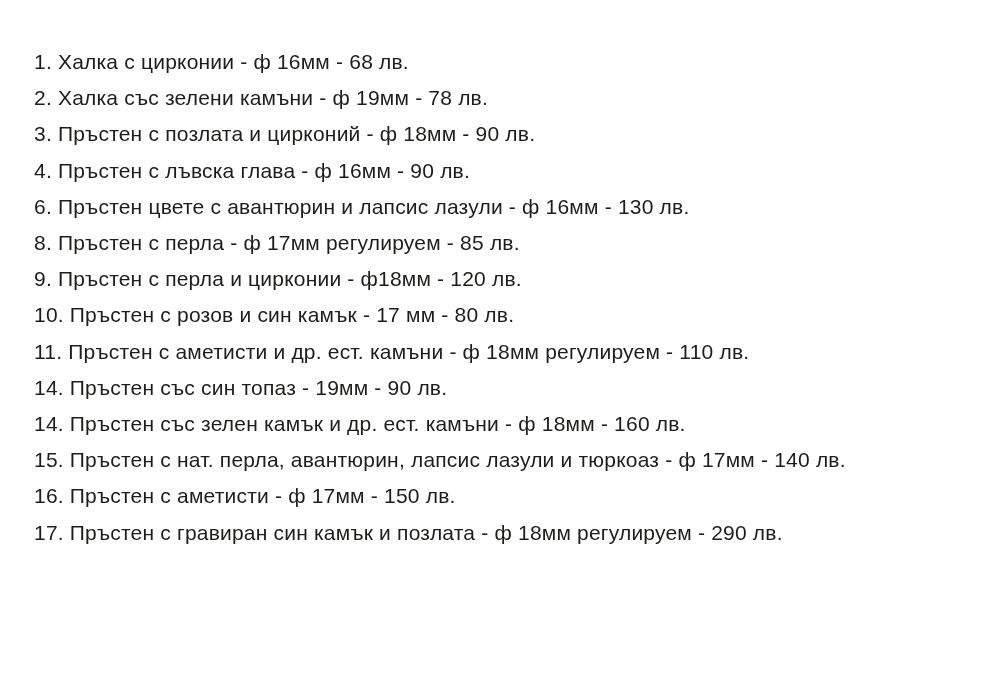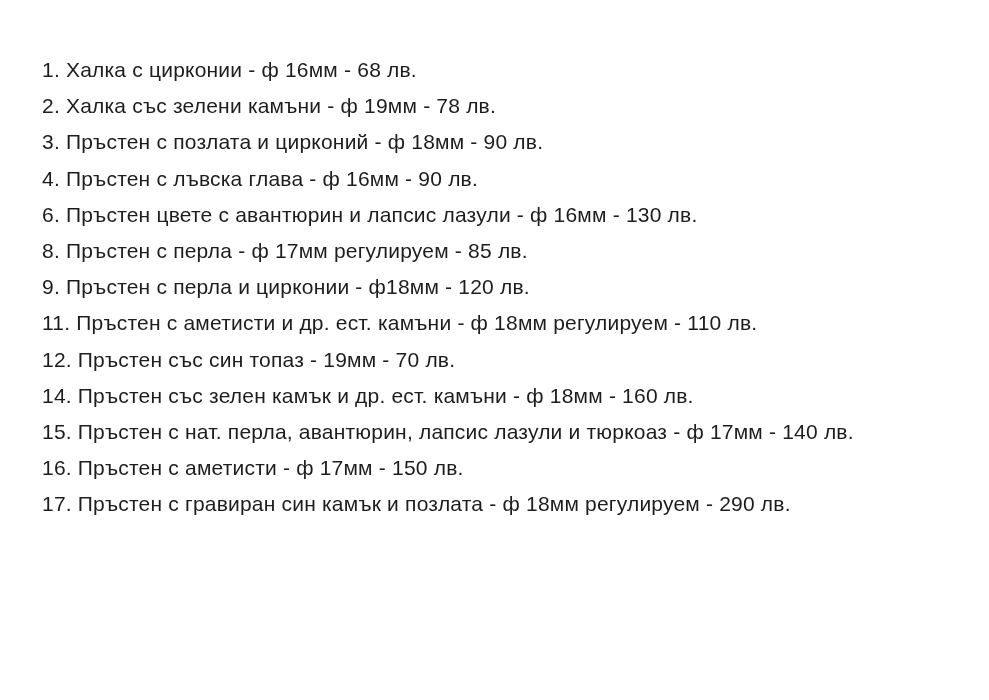--- a/index.html
+++ b/index.html
@@ -15,21 +15,21 @@
   }
   .document {
     box-sizing: border-box;
     width: 989px;
     height: 700px;
     padding: 44px 20px 0 34px;
     background: #ffffff;
   }
   .price-list {
     list-style: none;
-    margin: 8px;
+    margin: 0;
     padding: 0;
   }
   .price-list .line {
     font-size: 21px;
     line-height: 36.2px;
     color: #1d1d1b;
     letter-spacing: 0.2px;
     white-space: nowrap;
   }
 </style>
@@ -38,20 +38,21 @@
 
 <div class="document">
   <ul class="price-list">
     <li class="line">1. Халка с цирконии - ф 16мм - 68 лв.</li>
     <li class="line">2. Халка със зелени камъни - ф 19мм - 78 лв.</li>
     <li class="line">3. Пръстен с позлата и цирконий - ф 18мм - 90 лв.</li>
     <li class="line">4. Пръстен с лъвска глава - ф 16мм - 90 лв.</li>
     <li class="line">6. Пръстен цвете с авантюрин и лапсис лазули - ф 16мм - 130 лв.</li>
     <li class="line">8. Пръстен с перла - ф 17мм регулируем - 85 лв.</li>
     <li class="line">9. Пръстен с перла и цирконии - ф18мм - 120 лв.</li>
+    <li class="line">10. Пръстен с розов и син камък - 17 мм - 80 лв.</li>
     <li class="line">11. Пръстен с аметисти и др. ест. камъни - ф 18мм регулируем - 110 лв.</li>
-    <li class="line">12. Пръстен със син топаз - 19мм - 70 лв.</li>
+    <li class="line">14. Пръстен със син топаз - 19мм - 90 лв.</li>
     <li class="line">14. Пръстен със зелен камък и др. ест. камъни - ф 18мм - 160 лв.</li>
     <li class="line">15. Пръстен с нат. перла, авантюрин, лапсис лазули и тюркоаз - ф 17мм - 140 лв.</li>
     <li class="line">16. Пръстен с аметисти - ф 17мм - 150 лв.</li>
     <li class="line">17. Пръстен с гравиран син камък и позлата - ф 18мм регулируем - 290 лв.</li>
   </ul>
 </div>
 
 </body></html>

